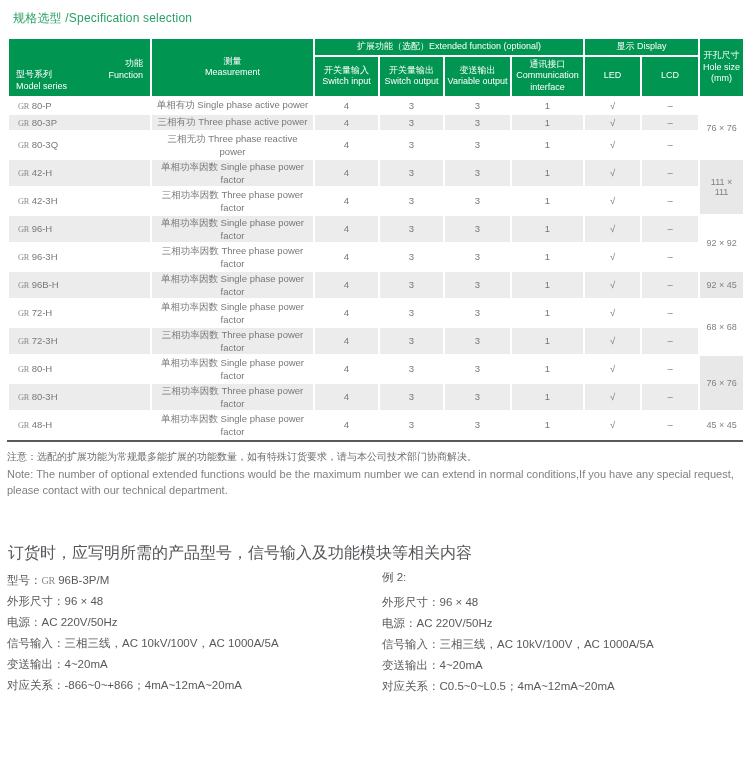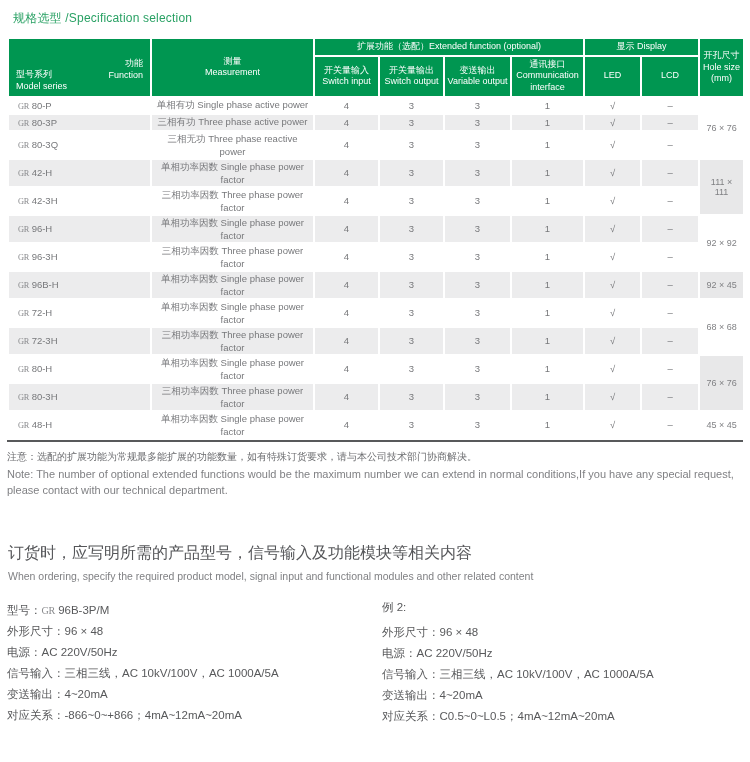--- a/index.html
+++ b/index.html
@@ -249,21 +249,20 @@
         </tr>
       </tbody>
 </table>
 </div>
 
 <p class="note-zh">注意：选配的扩展功能为常规最多能扩展的功能数量，如有特殊订货要求，请与本公司技术部门协商解决。</p>
 <p class="note-en">Note: The number of optional extended functions would be  the maximum number we can extend in normal conditions,If you have any special request, please contact with our technical department.</p>
 
 <div class="order-section">
   <p class="intro-zh">订货时，应写明所需的产品型号，信号输入及功能模块等相关内容</p>
-  <p class="intro-en">When ordering, specify the required product model, signal input and functional modules and other related content</p>
 
   <div class="cols">
       <div class="example">
         <div class="line">型号：<span class="brand">GR</span> 96B-3P/M</div>
         <div class="line">外形尺寸：96 × 48</div>
         <div class="line">电源：AC 220V/50Hz</div>
         <div class="line">信号输入：三相三线，AC 10kV/100V，AC 1000A/5A</div>
         <div class="line">变送输出：4~20mA</div>
         <div class="line">对应关系：-866~0~+866；4mA~12mA~20mA</div>
       </div>

